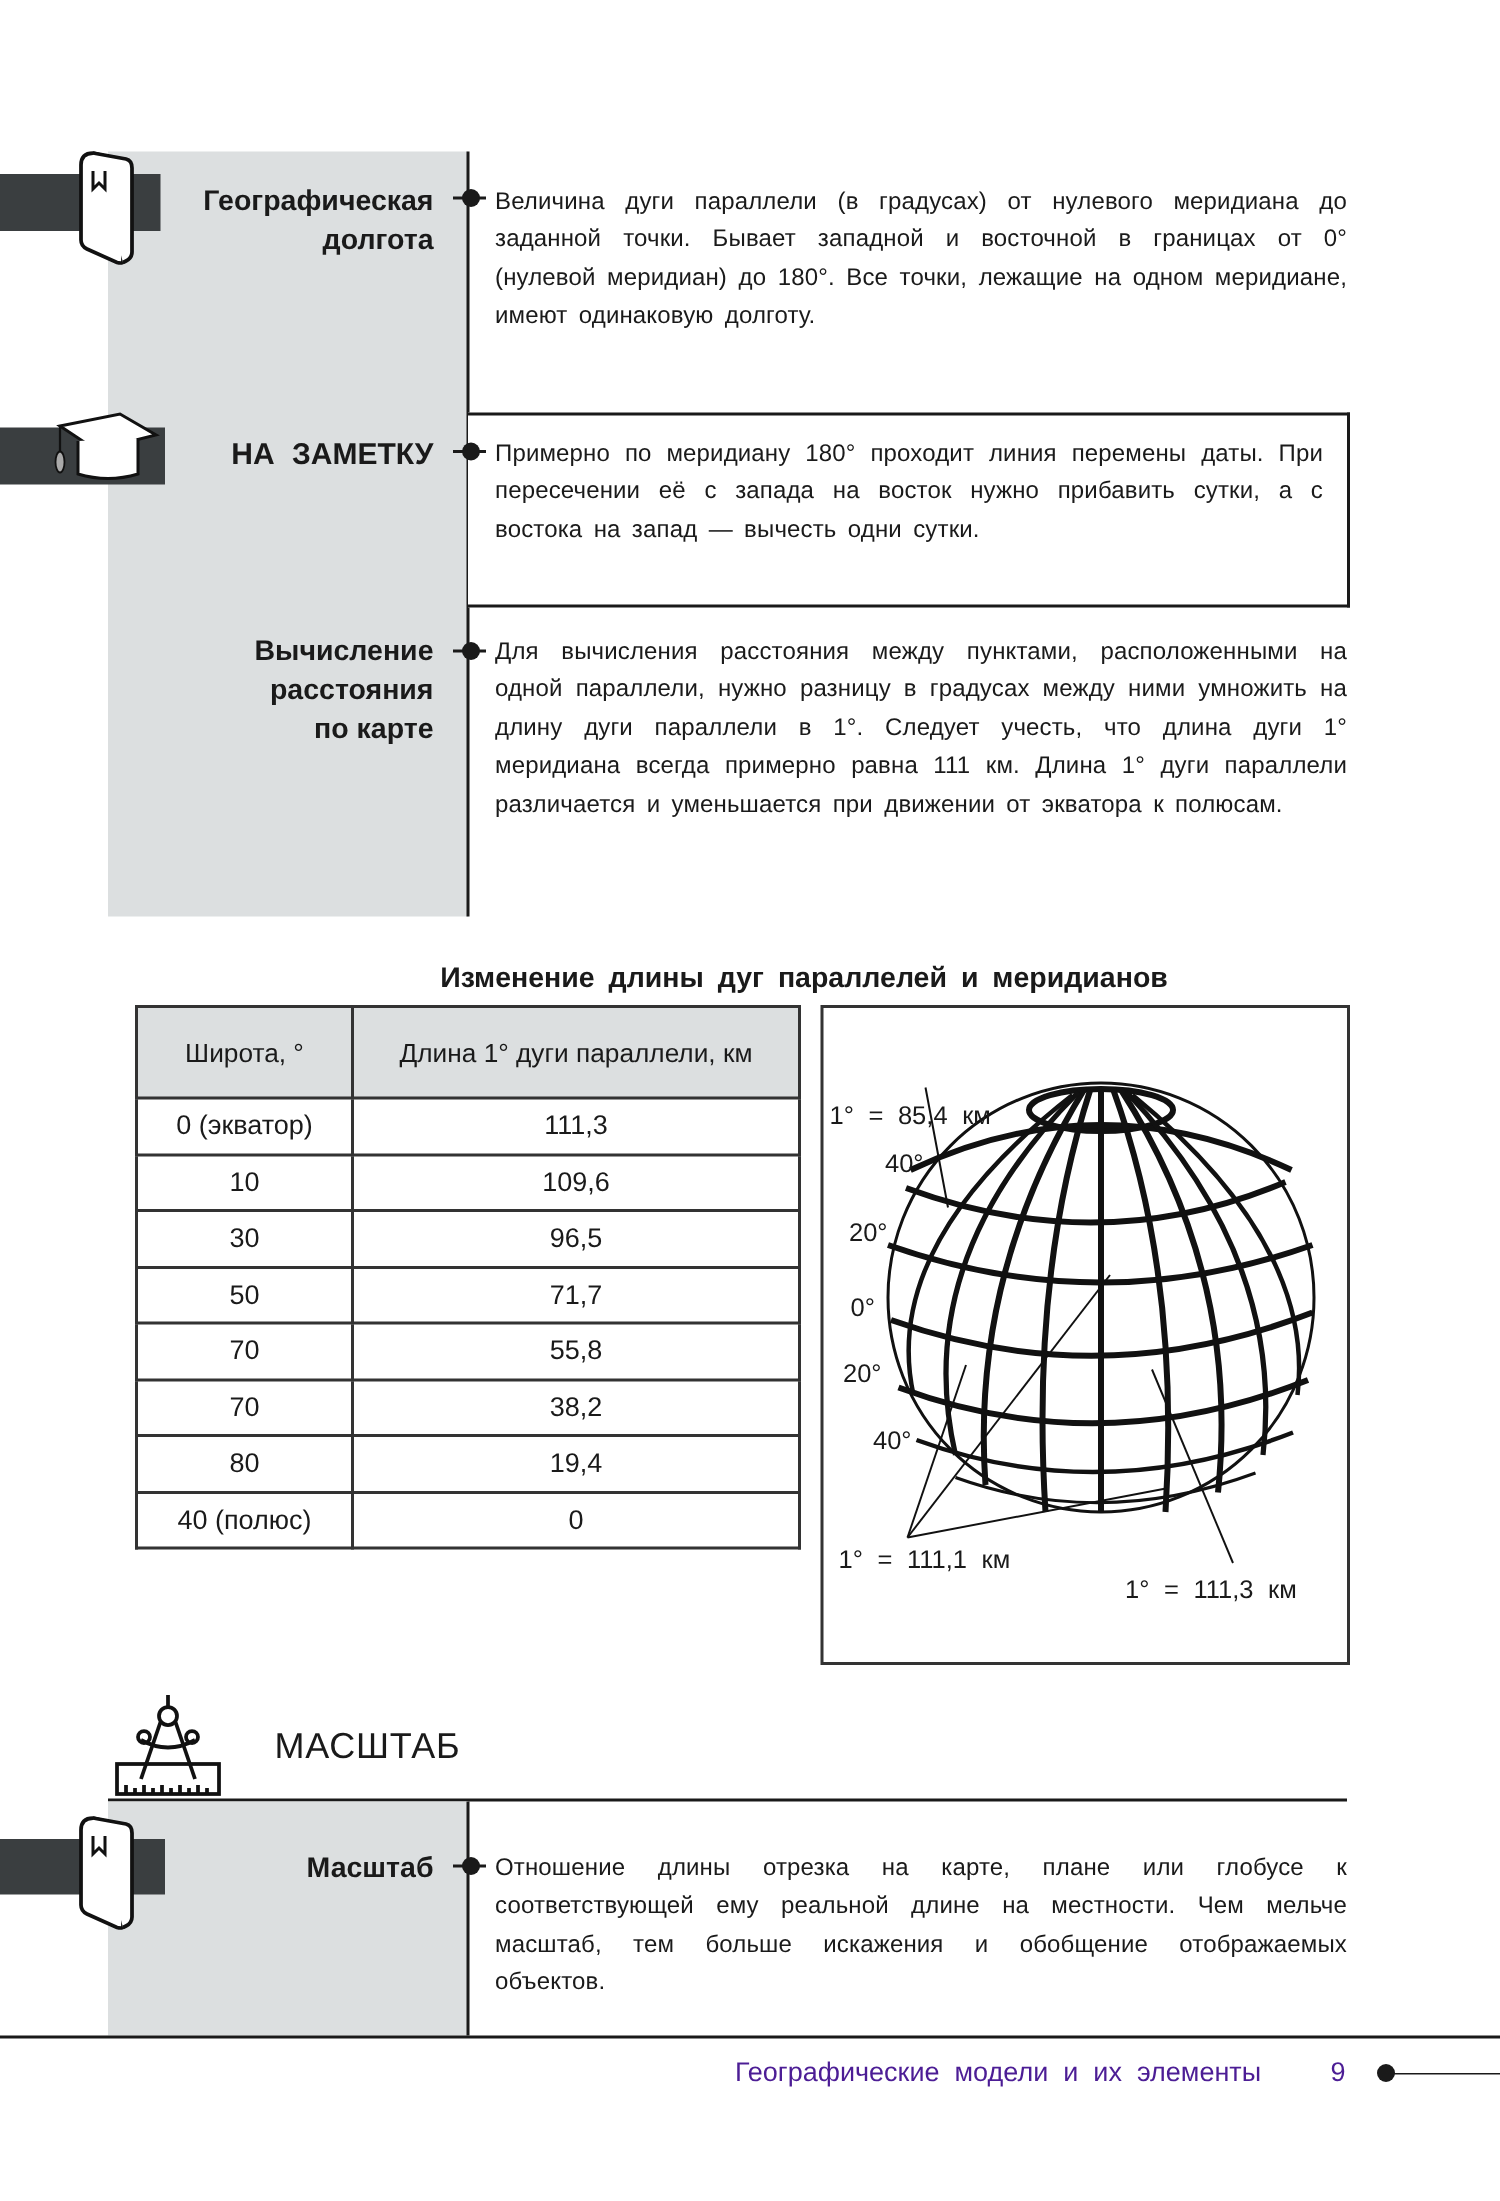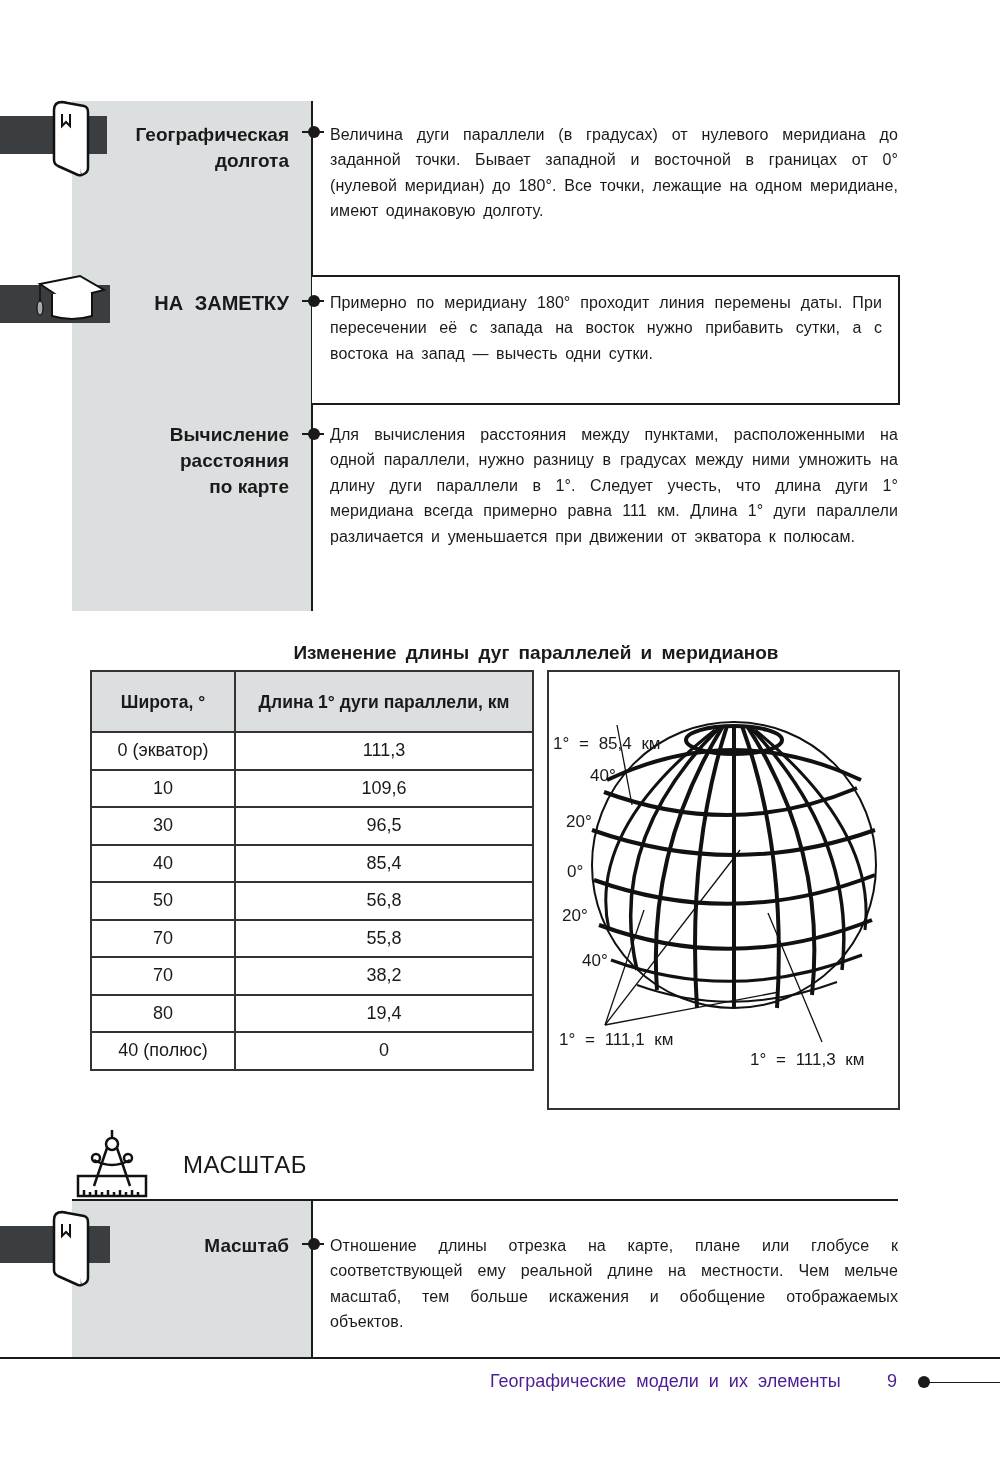--- a/index.html
+++ b/index.html
@@ -19,21 +19,21 @@
   .dot-conn .ln { position: absolute; left: 0; top: 5px; width: 22px; height: 1.6px; background: #1a1a1a; }
   .dot-conn .dt { position: absolute; left: 6px; top: 0; width: 12px; height: 12px; border-radius: 50%; background: #1a1a1a; }
   .deftext {
     position: absolute; font-size: 16px; line-height: 25.4px; text-align: justify; color: #1a1a1a;
     letter-spacing: 0.1px; word-spacing: 3px;
   }
   .note-box { position: absolute; border: 2px solid #1a1a1a; border-left: none; background: #fff; }
   .caption { position: absolute; font-weight: bold; font-size: 19px; text-align: center; width: 1000px; left: 0; word-spacing: 4px; }
   table.data { position: absolute; border-collapse: collapse; font-size: 18px; }
   table.data td, table.data th { border: 2px solid #333; text-align: center; padding: 0; }
-  table.data th { background: #dcdfe0; font-weight: bold; font-size: 17.5px; line-height: 22px; }
+  table.data th { background: #dcdfe0; font-weight: normal; font-size: 17.5px; line-height: 22px; }
   table.data td { height: 35.5px; }
   .globe-box { position: absolute; border: 2px solid #333; background: #fff; }
   .glabel { position: absolute; font-size: 17px; color: #1a1a1a; white-space: nowrap; word-spacing: 5px; }
   .section-title { position: absolute; font-size: 24px; letter-spacing: 0.5px; color: #1a1a1a; }
   .footer-text { position: absolute; font-size: 18px; color: #4c1d95; word-spacing: 5px; }
 </style>
 </head>
 <body>
 
 <div class="abs graybar" style="left:72px; top:101px; width:240px; height:510px;"></div>
@@ -97,26 +97,22 @@
       </tr>
     <tr>
         <td>10</td>
         <td>109,6</td>
       </tr>
     <tr>
         <td>30</td>
         <td>96,5</td>
       </tr>
     <tr>
-        <td>40</td>
-        <td>85,4</td>
-      </tr>
-    <tr>
         <td>50</td>
-        <td>56,8</td>
+        <td>71,7</td>
       </tr>
     <tr>
         <td>70</td>
         <td>55,8</td>
       </tr>
     <tr>
         <td>70</td>
         <td>38,2</td>
       </tr>
     <tr>

